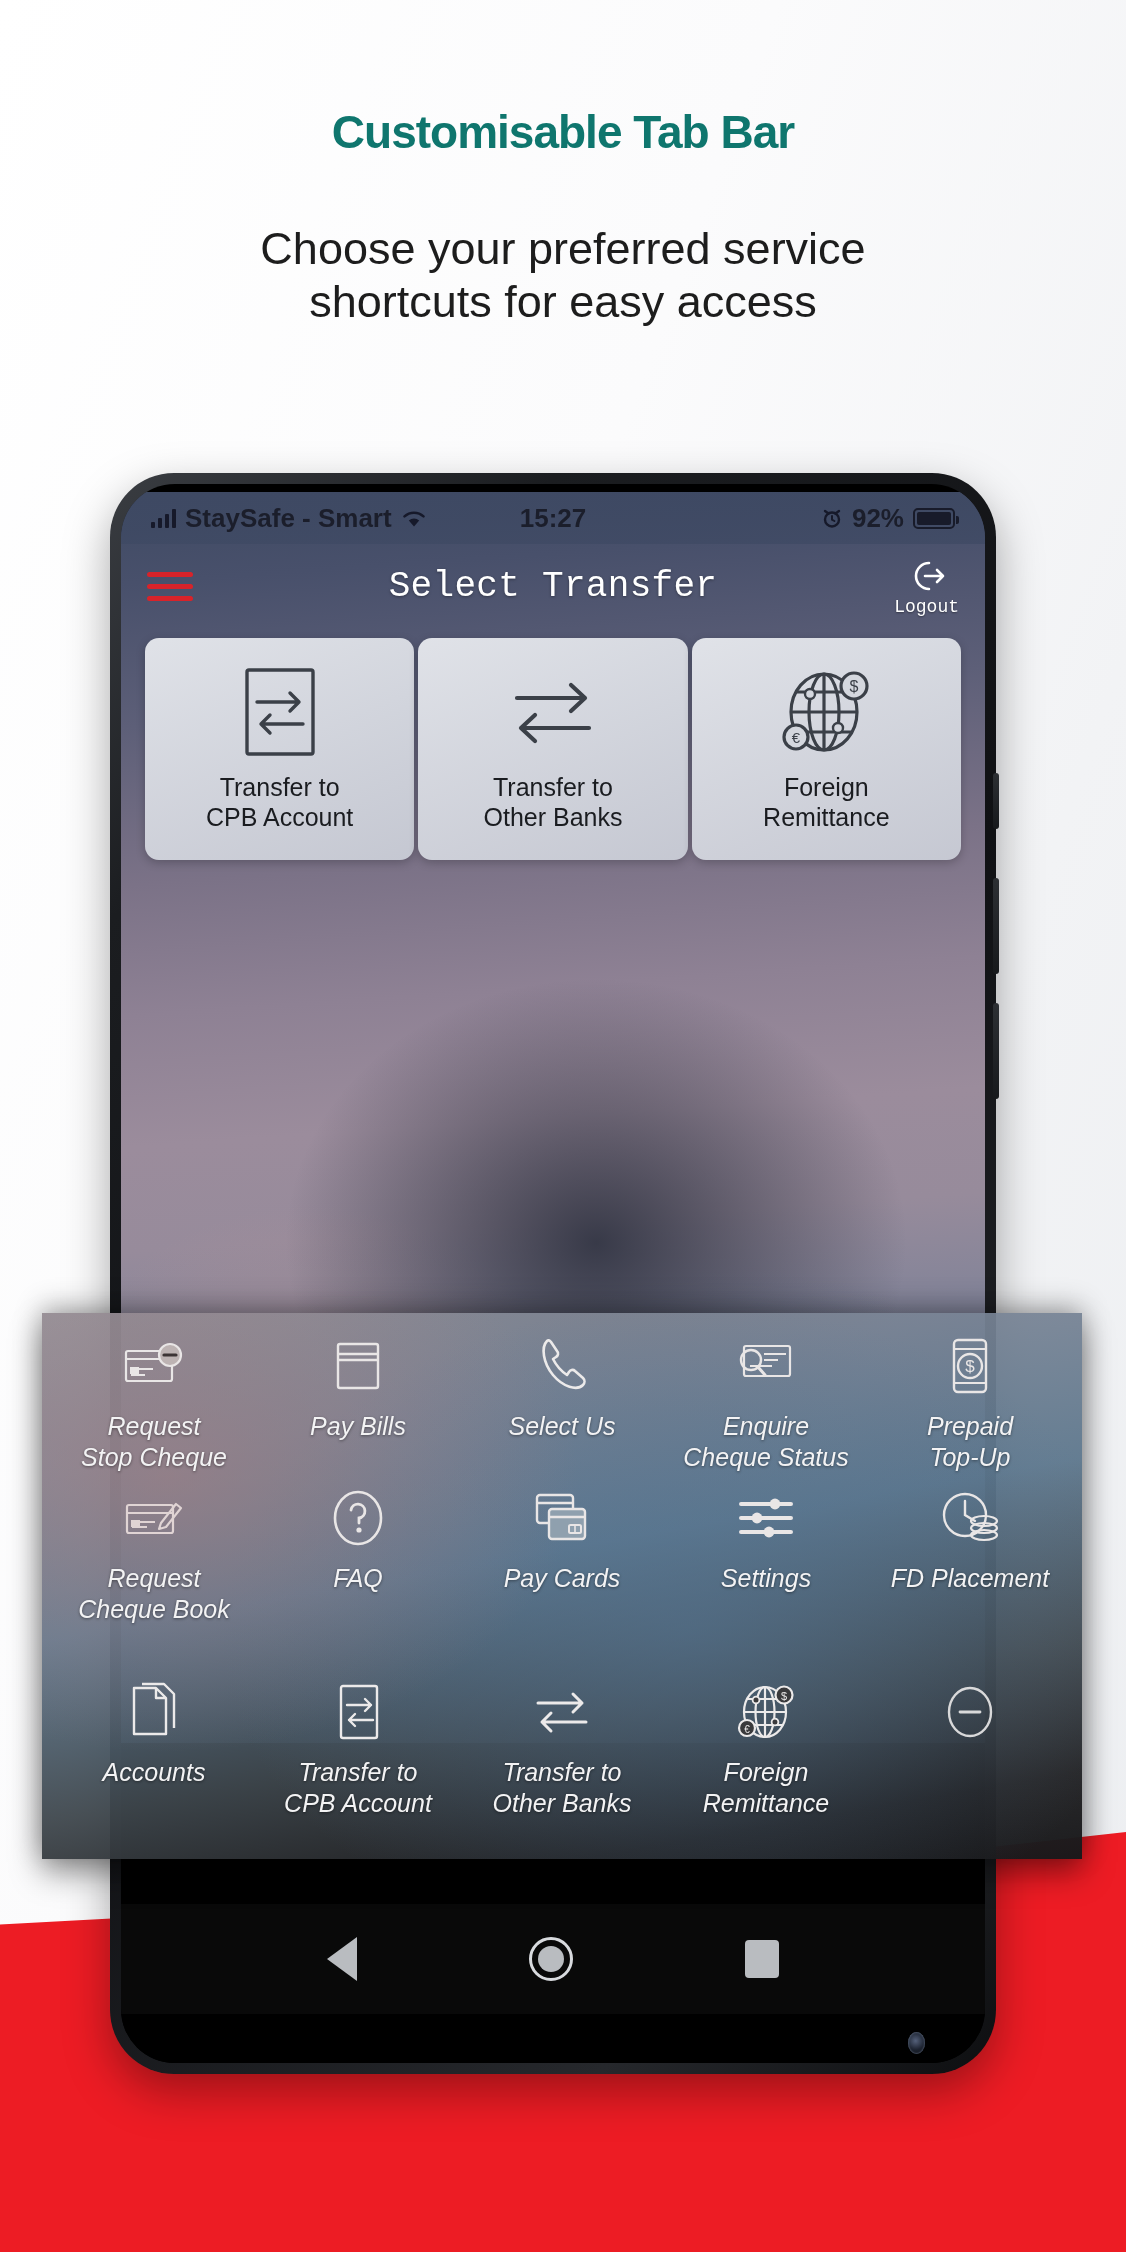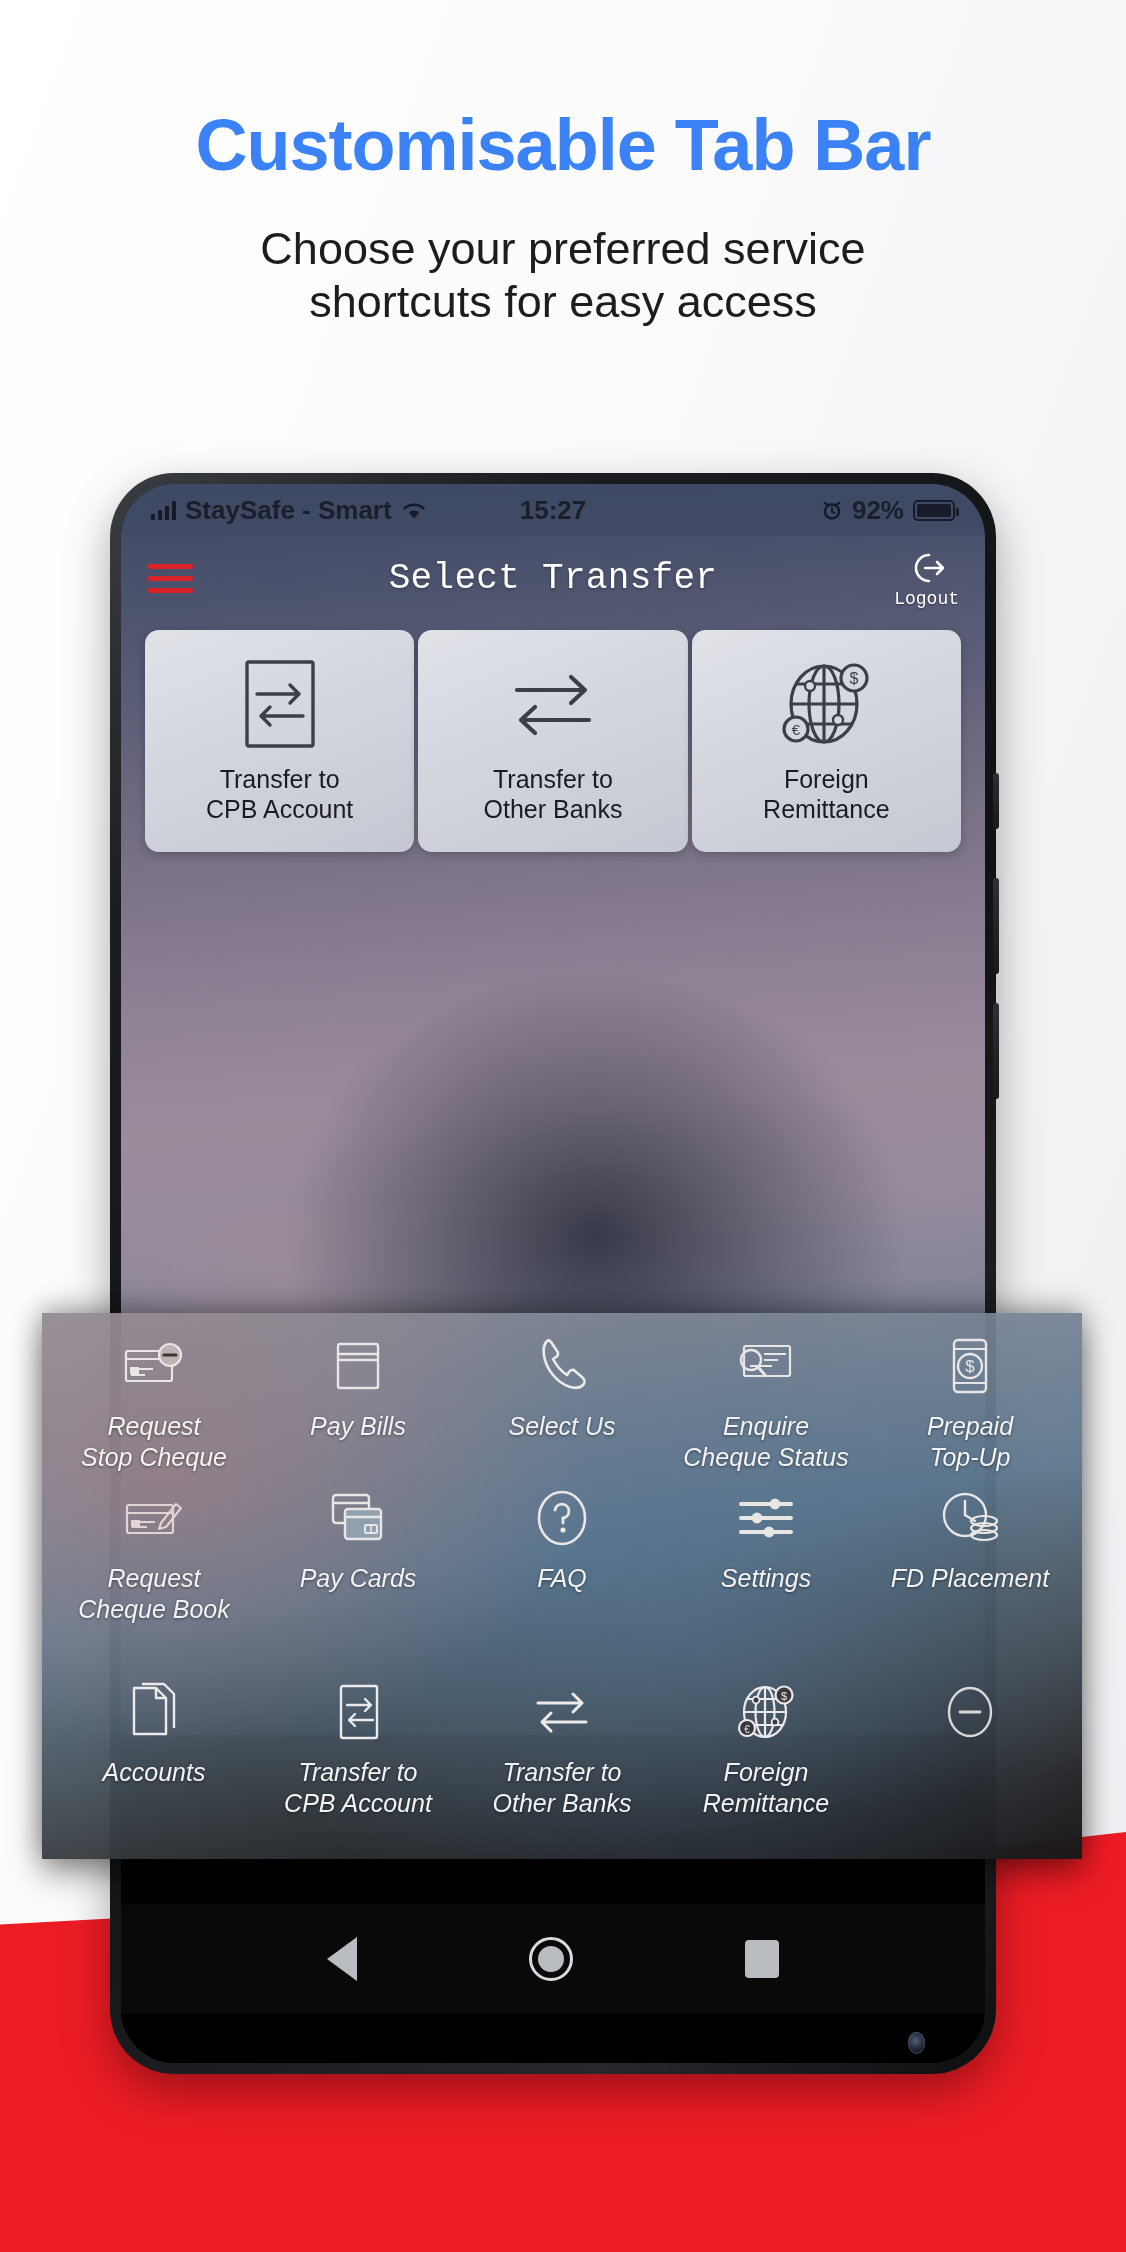--- a/index.html
+++ b/index.html
@@ -18,22 +18,22 @@
   .bg-red {
     position: absolute; left: 0; bottom: 0; width: 1126px; height: 420px;
     background: #ed1c24;
     clip-path: polygon(0% 22%, 14% 20%, 34% 16%, 58% 11%, 80% 6%, 100% 0%, 100% 100%, 0% 100%);
   }
 
   
   .headline {
     position: absolute; left: 0; top: 108px; width: 1126px;
     text-align: center;
-    font-size: 72px; font-weight: bold; letter-spacing: -1px;
-    color: #3b82f6;
+    font-size: 46px; font-weight: bold; letter-spacing: -1px;
+    color: #0f766e;
     line-height: 1.05;
   }
   .subhead {
     position: absolute; left: 113px; top: 222px; width: 900px;
     text-align: center;
     font-size: 45px; font-weight: normal;
     color: #1d1d1d; line-height: 1.18;
   }
 
   
@@ -55,21 +55,21 @@
   .side-btn {
     position: absolute; right: -3px; width: 6px; border-radius: 3px;
     background: linear-gradient(180deg,#2d3034,#17191c);
   }
   .sb1 { top: 300px; height: 56px; }
   .sb2 { top: 405px; height: 96px; }
   .sb3 { top: 530px; height: 96px; }
 
   
   .screen {
-    position: absolute; left: 0; top: 0; width: 100%; height: 1251px;
+    position: absolute; left: 0; top: 8px; width: 100%; height: 1251px;
     overflow: hidden;
     background:
       radial-gradient(ellipse 58% 34% at 55% 60%, rgba(40,44,58,.85) 0%, rgba(40,44,58,0) 62%),
       radial-gradient(ellipse 46% 30% at 22% 78%, rgba(196,150,148,.55) 0%, rgba(196,150,148,0) 70%),
       radial-gradient(ellipse 60% 36% at 72% 88%, rgba(108,140,172,.70) 0%, rgba(108,140,172,0) 72%),
       linear-gradient(176deg,
         #3f4a63 0%, #48506b 7%,
         #5d5f78 18%, #7b7287 30%,
         #8e8194 40%, #9b8c9c 50%,
         #978b9b 58%, #7e8298 68%,
@@ -407,45 +407,45 @@
         </svg>
       </div>
       <div class="ovlabel">
         <div>Request</div>
         <div>Cheque Book</div>
       </div>
     </div>
 
     <div class="ovcell">
       <div class="ovicon">
+        <svg width="56" height="58" viewBox="0 0 56 58">
+          <ellipse cx="28" cy="29" rx="23" ry="26" fill="none" stroke="#e9e6e6" stroke-width="2.6"></ellipse>
+          <path d="M21 21 a7 7 0 1 1 8 8 v5" fill="none" stroke="#e9e6e6" stroke-width="2.8" stroke-linecap="round"></path>
+          <circle cx="29" cy="41" r="2.6" fill="#e9e6e6"></circle>
+        </svg>
+      </div>
+      <div class="ovlabel">
+        <div>FAQ</div>
+        <div></div>
+      </div>
+    </div>
+
+    <div class="ovcell">
+      <div class="ovicon">
         <svg width="62" height="58" viewBox="0 0 62 58">
           <rect x="6" y="6" width="36" height="28" rx="3" fill="none" stroke="#e9e6e6" stroke-width="2.4"></rect>
           <path d="M6 14 H42" stroke="#e9e6e6" stroke-width="2.4"></path>
           <rect x="18" y="20" width="36" height="30" rx="3" fill="#8fa0ae" stroke="#e9e6e6" stroke-width="2.4"></rect>
           <path d="M18 28 H54" stroke="#e9e6e6" stroke-width="2.4"></path>
           <rect x="38" y="36" width="12" height="8" rx="1.5" fill="none" stroke="#e9e6e6" stroke-width="2"></rect>
           <path d="M44 36 V44" stroke="#e9e6e6" stroke-width="1.6"></path>
         </svg>
       </div>
       <div class="ovlabel">
         <div>Pay Cards</div>
-        <div></div>
-      </div>
-    </div>
-
-    <div class="ovcell">
-      <div class="ovicon">
-        <svg width="56" height="58" viewBox="0 0 56 58">
-          <ellipse cx="28" cy="29" rx="23" ry="26" fill="none" stroke="#e9e6e6" stroke-width="2.6"></ellipse>
-          <path d="M21 21 a7 7 0 1 1 8 8 v5" fill="none" stroke="#e9e6e6" stroke-width="2.8" stroke-linecap="round"></path>
-          <circle cx="29" cy="41" r="2.6" fill="#e9e6e6"></circle>
-        </svg>
-      </div>
-      <div class="ovlabel">
-        <div>FAQ</div>
         <div></div>
       </div>
     </div>
 
     <div class="ovcell">
       <div class="ovicon">
         <svg width="62" height="52" viewBox="0 0 62 52">
           <path d="M6 12 H56 M6 26 H56 M6 40 H56" stroke="#e9e6e6" stroke-width="4" stroke-linecap="round"></path>
           <circle cx="40" cy="12" r="5.4" fill="#e9e6e6"></circle>
           <circle cx="22" cy="26" r="5.4" fill="#e9e6e6"></circle>

